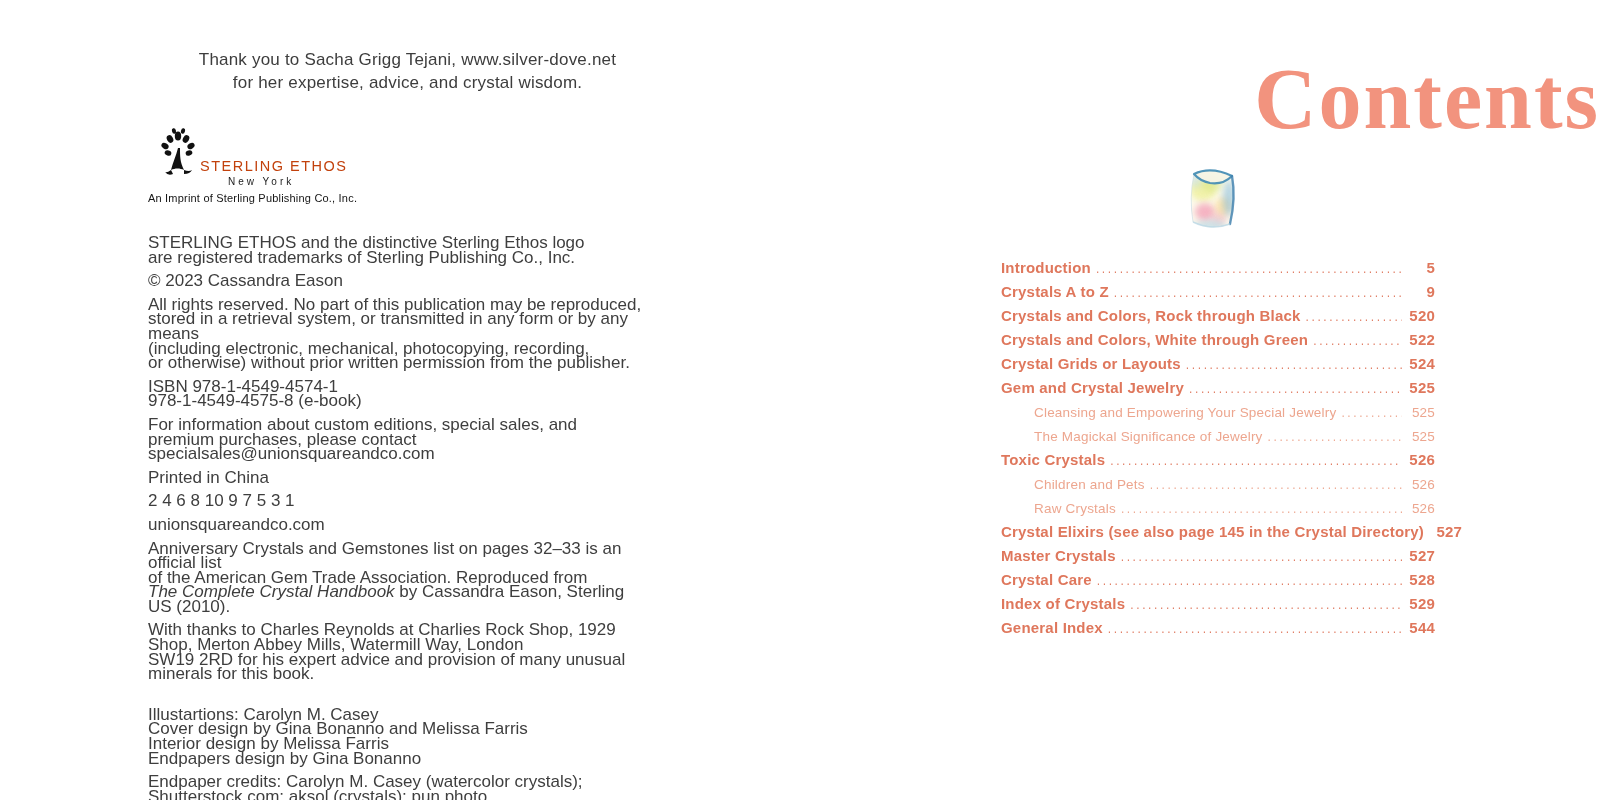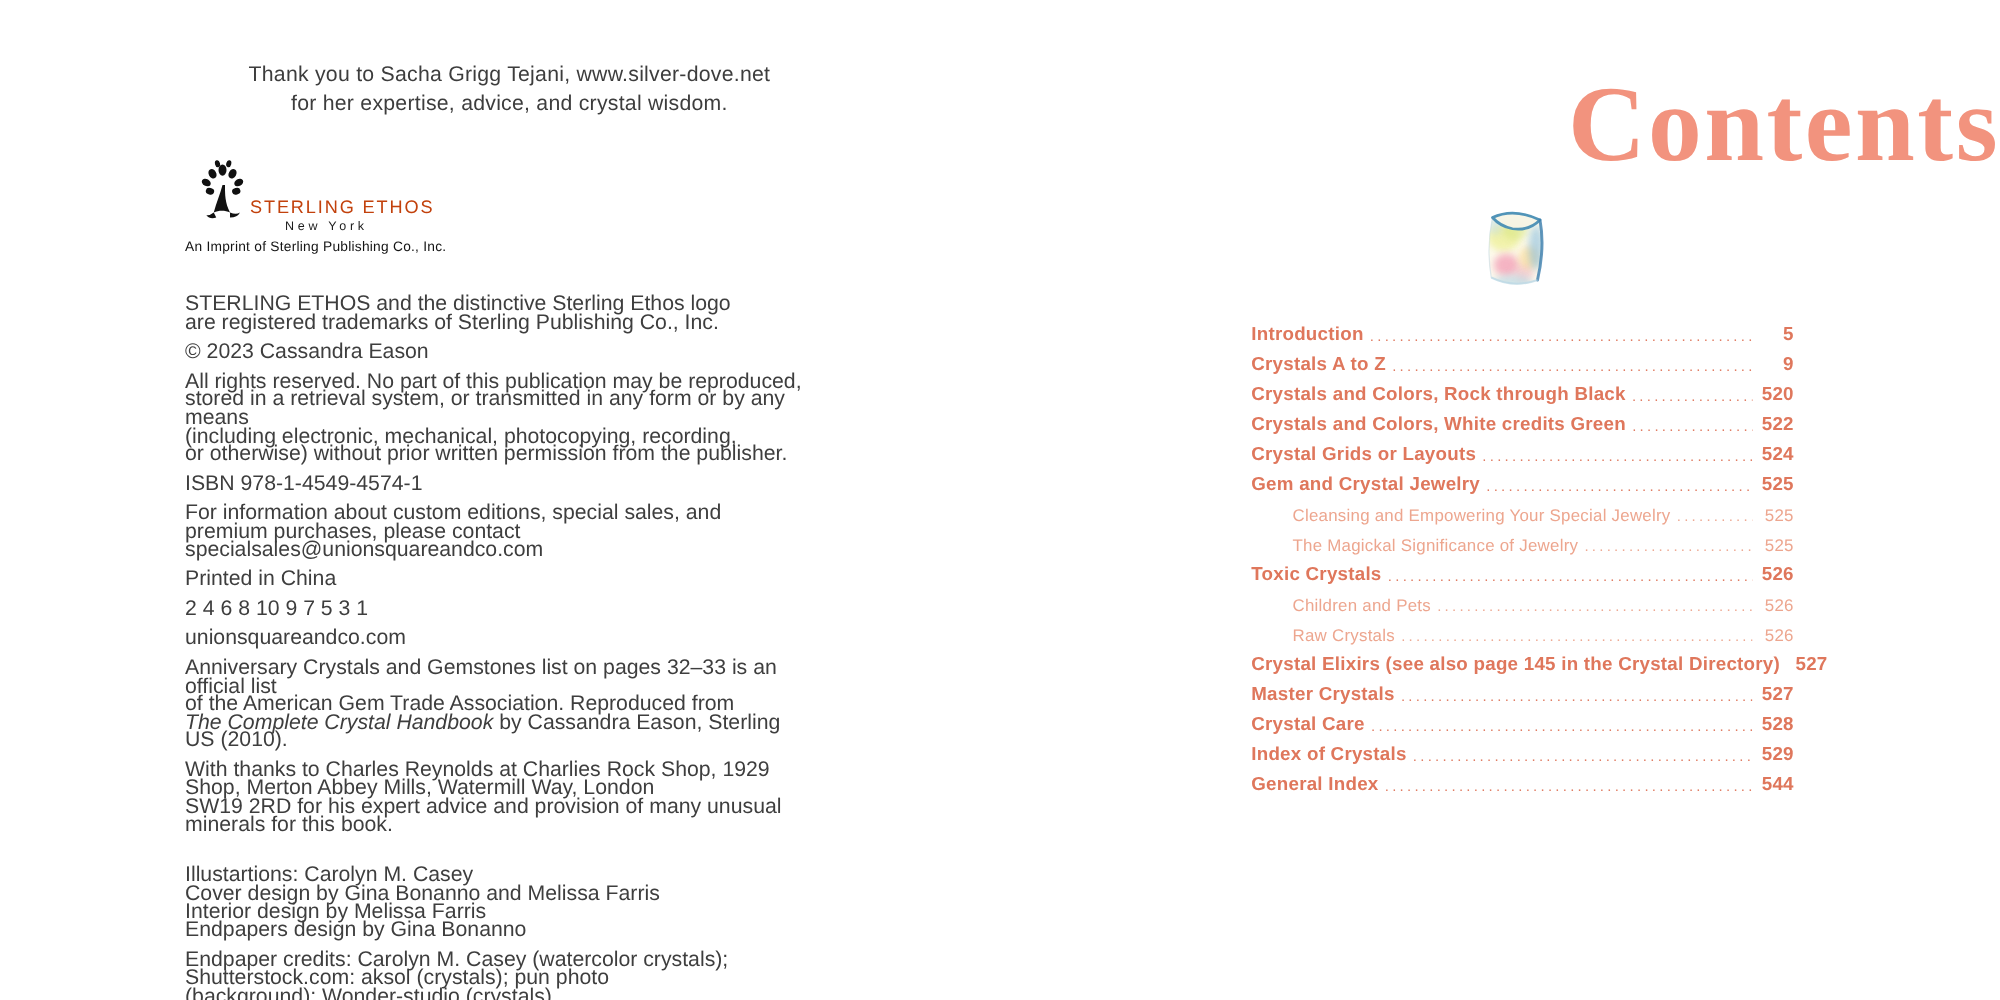--- a/index.html
+++ b/index.html
@@ -109,20 +109,21 @@
         <div><span>© 2023 Cassandra Eason</span></div>
       </div>
       <div class="para">
         <div><span>All rights reserved. No part of this publication may be reproduced,</span></div>
         <div><span>stored in a retrieval system, or transmitted in any form or by any means</span></div>
         <div><span>(including electronic, mechanical, photocopying, recording,</span></div>
         <div><span>or otherwise) without prior written permission from the publisher.</span></div>
       </div>
       <div class="para">
         <div><span>ISBN 978-1-4549-4574-1</span></div>
+        <div><span>978-1-4549-4575-8 (e-book)</span></div>
       </div>
       <div class="para">
         <div><span>For information about custom editions, special sales, and</span></div>
         <div><span>premium purchases, please contact</span></div>
         <div><span>specialsales@unionsquareandco.com</span></div>
       </div>
       <div class="para">
         <div><span>Printed in China</span></div>
       </div>
       <div class="para">
@@ -192,21 +193,21 @@
         <span class="toc-label">Crystals A to Z</span>
         <span class="toc-leader">................................................................................................................................................................</span>
         <span class="toc-page">9</span>
       </div>
       <div class="toc-row">
         <span class="toc-label">Crystals and Colors, Rock through Black</span>
         <span class="toc-leader">................................................................................................................................................................</span>
         <span class="toc-page">520</span>
       </div>
       <div class="toc-row">
-        <span class="toc-label">Crystals and Colors, White credits Green</span>
+        <span class="toc-label">Crystals and Colors, White through Green</span>
         <span class="toc-leader">................................................................................................................................................................</span>
         <span class="toc-page">522</span>
       </div>
       <div class="toc-row">
         <span class="toc-label">Crystal Grids or Layouts</span>
         <span class="toc-leader">................................................................................................................................................................</span>
         <span class="toc-page">524</span>
       </div>
       <div class="toc-row">
         <span class="toc-label">Gem and Crystal Jewelry</span>

